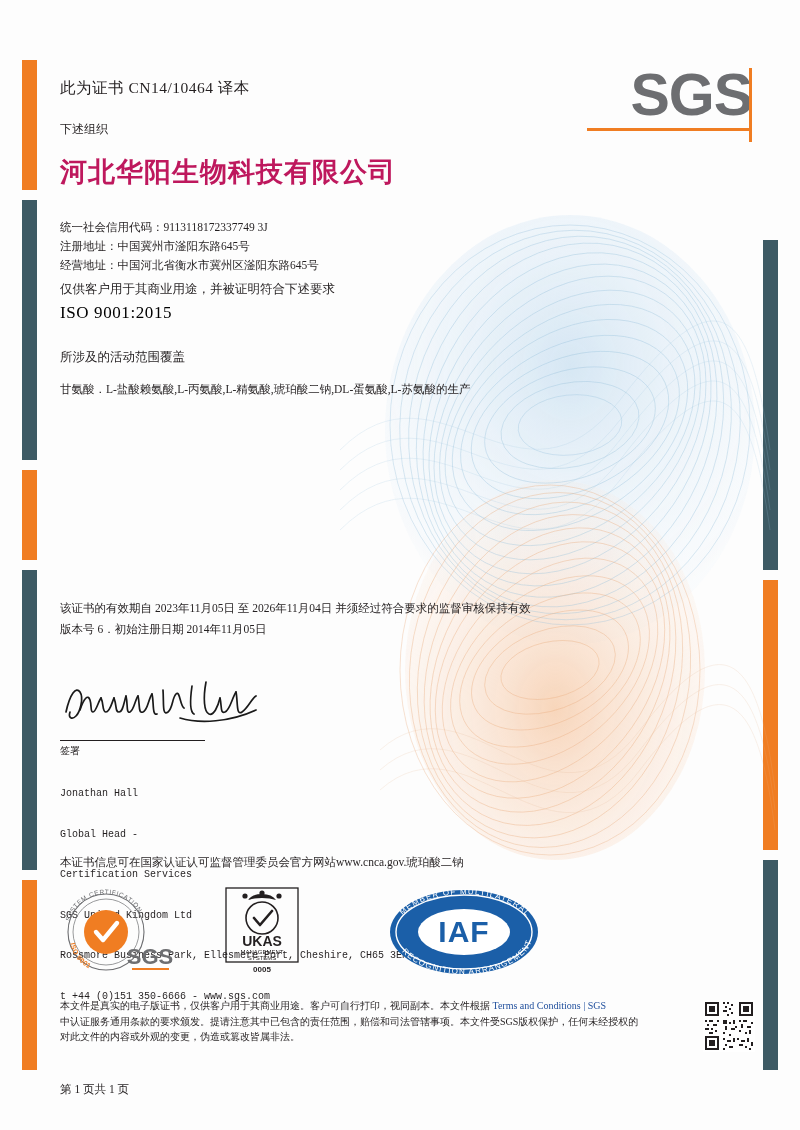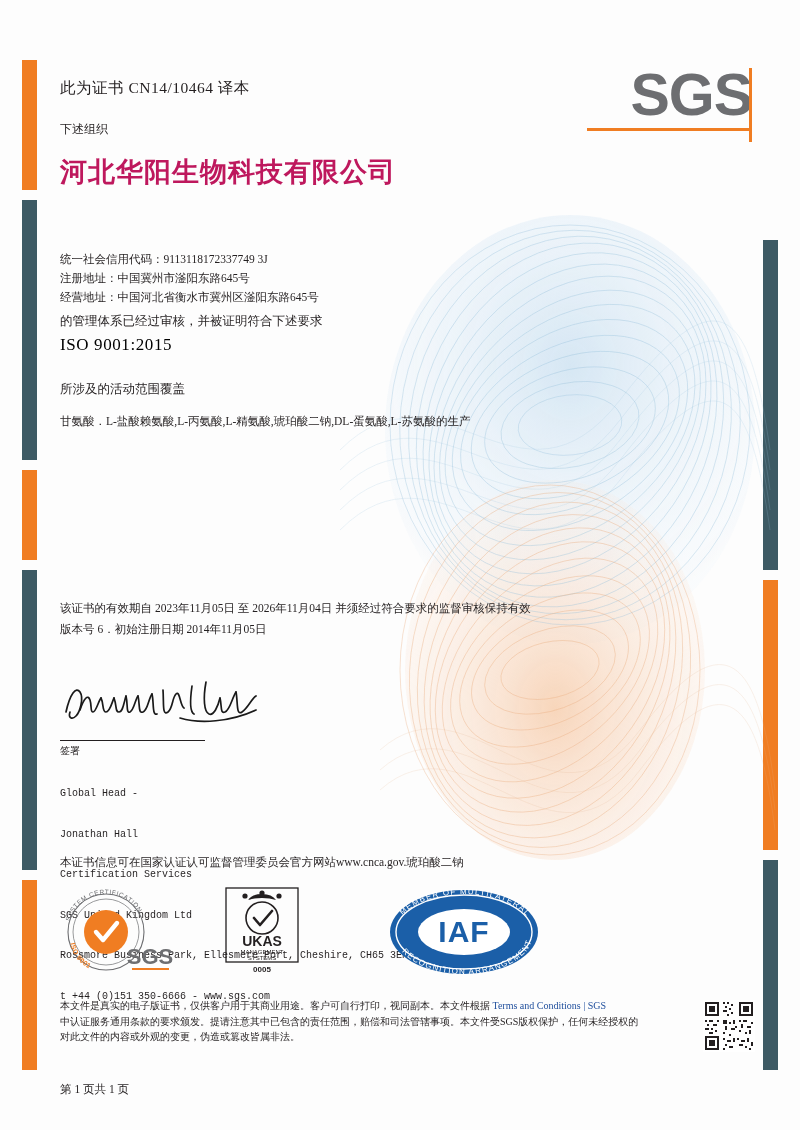--- a/index.html
+++ b/index.html
@@ -103,21 +103,21 @@
     color: #231f20;
   }
   .company {
     margin-top: 16px;
     font-size: 27px;
     font-weight: bold;
     letter-spacing: 1px;
     color: #be185d;
   }
   .meta {
-    margin-top: 60px;
+    margin-top: 28px;
     font-size: 11.5px;
     line-height: 19px;
     color: #231f20;
   }
   .conform {
     margin-top: 4px;
     font-size: 12.5px;
     line-height: 20px;
   }
   .standard {
@@ -318,21 +318,21 @@
     <div class="cert-no">此为证书 CN14/10464 译本</div>
     <div class="small-label">下述组织</div>
     <div class="company">河北华阳生物科技有限公司</div>
 
     <div class="meta">
       <div>统一社会信用代码：9113118172337749 3J</div>
       <div>注册地址：中国冀州市滏阳东路645号</div>
       <div>经营地址：中国河北省衡水市冀州区滏阳东路645号</div>
     </div>
 
-    <div class="conform">的管理体系已经过审核，并被证明符合下述要求</div>
+    <div class="conform">仅供客户用于其商业用途，并被证明符合下述要求</div>
     <div class="standard">ISO 9001:2015</div>
 
     <div class="scope-label">所涉及的活动范围覆盖</div>
     <div class="scope-text">甘氨酸．L-盐酸赖氨酸,L-丙氨酸,L-精氨酸,琥珀酸二钠,DL-蛋氨酸,L-苏氨酸的生产</div>
   </div>
 
   <div class="validity">
     <div>该证书的有效期自 2023年11月05日 至 2026年11月04日 并须经过符合要求的监督审核保持有效</div>
     <div>版本号 6．初始注册日期 2014年11月05日</div>
   </div>
@@ -351,22 +351,22 @@
         <path d="M132 14 C130 28, 130 40, 134 42"></path>
         <path d="M146 10 C143 26, 144 40, 149 42 C154 44, 158 34, 160 26"></path>
         <path d="M160 26 C162 34, 160 42, 165 40 C170 38, 172 26, 176 20"></path>
         <path d="M176 20 C178 30, 176 44, 182 40 C188 36, 192 26, 196 24"></path>
         <path d="M120 46 C140 52, 170 50, 196 38"></path>
       </g>
     </svg>
     <div class="sig-line"></div>
     <div class="sig-caption">签署</div>
     <div class="sig-details">
+      <div>Jonathan Hall</div>
       <div>Global Head -</div>
-      <div>Jonathan Hall</div>
       <div>Certification Services</div>
       <div>SGS United Kingdom Ltd</div>
       <div>Rossmore Business Park, Ellesmere Port, Cheshire, CH65 3EN, UK</div>
       <div>t +44 (0)151 350-6666 - www.sgs.com</div>
     </div>
   </div>
 
   <div class="cnca-note">本证书信息可在国家认证认可监督管理委员会官方网站www.cnca.gov.琥珀酸二钠</div>
 
   <div class="marks">

